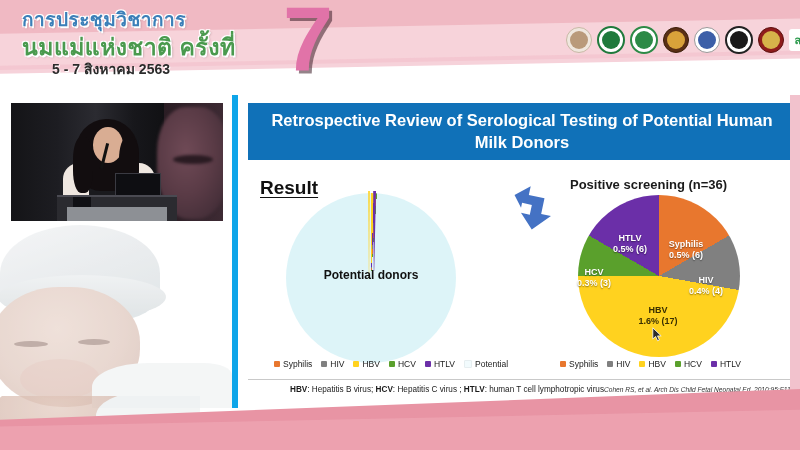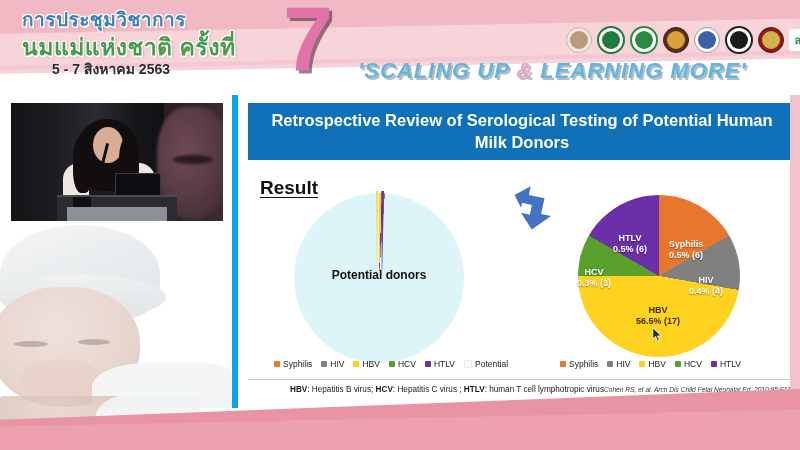--- a/index.html
+++ b/index.html
@@ -100,21 +100,21 @@
 
   .callout{position:absolute;left:118px;top:78px;width:200px;height:20px;background:#ffffff;
      border:1.6px solid #4472C4;border-radius:9px;display:flex;align-items:center;justify-content:center;gap:4px;
      box-shadow:0 1px 2px rgba(0,0,0,.12);}
   .callout .pct{font-size:10.5px;font-weight:bold;color:#C00000;white-space:nowrap;}
   .callout .frac{font-size:9.5px;color:#333;white-space:nowrap;}
 
   .arrow-blue{position:absolute;left:268px;top:90px;width:48px;height:48px;}
 
   
-  .pie-left-wrap{position:absolute;left:56px;top:98px;width:186px;height:186px;}
+  .pie-left-wrap{position:absolute;left:48px;top:98px;width:186px;height:186px;}
   .pie-left{position:absolute;left:0;top:0;width:170px;height:170px;border-radius:50%;
      background:
        conic-gradient(from 0deg,
          #FFD21F 0deg 1.9deg,
          #6B2FA8 1.9deg 2.6deg,
          #808080 2.6deg 3.0deg,
          #E8772E 3.0deg 3.6deg,
          #5AA02C 3.6deg 4.0deg,
          #DDF4F8 4.0deg 360deg);
   }
@@ -178,25 +178,20 @@
     <div class="hdr-band-a"></div>
     <div class="hdr-band-b"></div>
     <div class="hdr-band-c"></div>
     <div class="hdr-white"></div>
 
     <div class="thai-line1">การประชุมวิชาการ</div>
     <div class="thai-line2">นมแม่แห่งชาติ ครั้งที่</div>
     <div class="thai-date">5 - 7 สิงหาคม 2563</div>
     <div class="big-seven">7</div>
 
-    <div class="tagline">
-      <span>'SCALING UP</span>
-      <span class="amp">&amp;</span>
-      <span>LEARNING MORE'</span>
-    </div>
 
     <div class="logo-row">
       <div class="logo lg1">
           <div class="inner"></div>
         </div>
       <div class="logo lg2">
           <div class="inner"></div>
         </div>
       <div class="logo lg3">
           <div class="inner"></div>
@@ -288,34 +283,35 @@
       <div class="item">
         <span class="sw" style="background:#6B2FA8"></span>
         <span>HTLV</span>
       </div>
       <div class="item">
         <span class="sw" style="background:#F2FBFD;border:1px solid #e6eef0"></span>
         <span>Potential</span>
       </div>
     </div>
 
+    <div class="pie-right-title">Positive screening (n=36)</div>
     <div class="pie-right-wrap">
       <div class="pie-right"></div>
 
       <div class="slice-lbl lbl-syph">
         <div>Syphilis</div>
         <div>0.5% (6)</div>
       </div>
       <div class="slice-lbl lbl-hiv">
         <div>HIV</div>
         <div>0.4% (4)</div>
       </div>
       <div class="slice-lbl lbl-hbv">
         <div>HBV</div>
-        <div>56.5% (17)</div>
+        <div>1.6% (17)</div>
       </div>
       <div class="slice-lbl lbl-hcv">
         <div>HCV</div>
         <div>0.3% (3)</div>
       </div>
       <div class="slice-lbl lbl-htlv">
         <div>HTLV</div>
         <div>0.5% (6)</div>
       </div>
 

